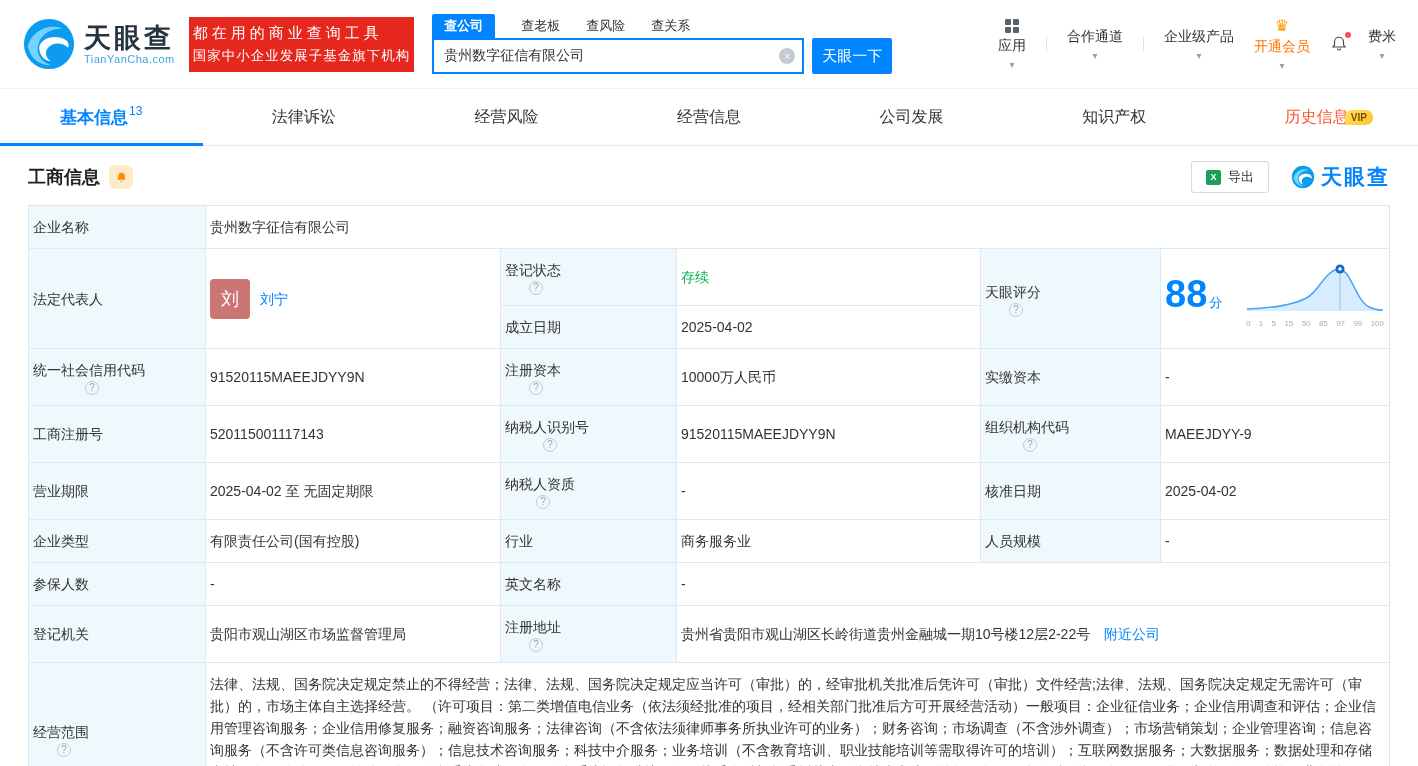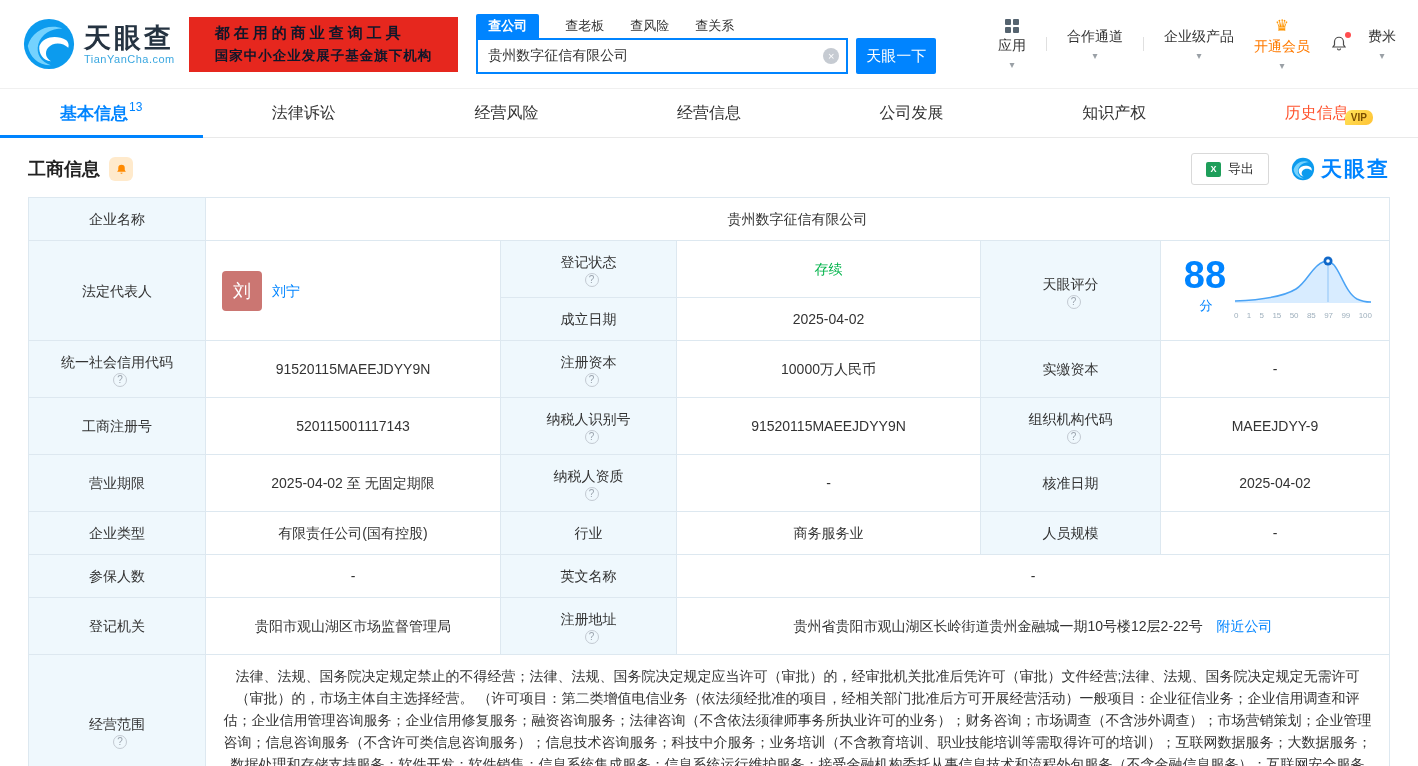--- a/index.html
+++ b/index.html
@@ -9,21 +9,21 @@
     background: #fff; color: #333; overflow: hidden;
   }
   .page { width: 1418px; height: 766px; position: relative; }
 
   
   .topbar { display: flex; align-items: center; height: 88px; padding: 0 22px; }
   .logo { display: flex; align-items: center; gap: 8px; cursor: pointer; }
   .logo-icon { width: 54px; height: 54px; }
   .logo-title { font-size: 27px; font-weight: bold; color: #253341; letter-spacing: 3px; line-height: 30px; }
   .logo-sub { font-size: 11px; color: #3aa7e0; letter-spacing: .5px; }
-  .banner { margin-left: 14px; background: #e6271e; color: #0f172a; padding: 7px 26px; font-weight: bold; }
+  .banner { margin-left: 14px; background: #e6271e; color: #ffffff; padding: 7px 4px; font-weight: normal; }
   .banner-l1 { font-size: 15px; letter-spacing: 4px; }
   .banner-l2 { font-size: 13.5px; letter-spacing: 1px; margin-top: 4px; }
 
   .search-area { margin-left: 18px; }
   .search-tabs { display: flex; gap: 26px; align-items: flex-end; }
   .stab { font-size: 13px; color: #333; cursor: pointer; padding: 3px 0; }
   .stab.active { background: #0084ff; color: #fff; padding: 3px 12px; border-radius: 2px 2px 0 0; font-weight: bold; }
   .search-row { display: flex; align-items: center; }
   .search-box { position: relative; }
   .search-input { width: 372px; height: 36px; border: 2px solid #0084ff; padding: 0 34px 0 10px; font-size: 14px; color: #333; outline: none; font-family: inherit; }
@@ -33,42 +33,42 @@
   .nav { margin-left: auto; display: flex; align-items: center; gap: 20px; font-size: 14px; color: #333; white-space: nowrap; }
   .nav-item { display: flex; align-items: center; gap: 4px; cursor: pointer; flex-direction: column; }
   .caret { color: #9aa0a6; font-size: 10px; }
   .nav-divider { width: 1px; height: 14px; background: #e0e0e0; }
   .nav-item.vip { color: #ff7a00; }
   .crown { color: #ff9500; font-size: 16px; line-height: 1; }
   .nav-bell { position: relative; cursor: pointer; display: flex; align-items: center; }
   .bell-dot { position: absolute; top: -3px; right: -3px; width: 6px; height: 6px; border-radius: 50%; background: #ff4d4f; }
 
   
-  .tabbar { display: flex; height: 50px; border-top: 1px solid #f0f0f0; border-bottom: 1px solid #e9e9e9; }
+  .tabbar { display: flex; height: 58px; border-top: 1px solid #f0f0f0; border-bottom: 1px solid #e9e9e9; }
   .tab { flex: 1; display: flex; align-items: center; justify-content: center; font-size: 16px; color: #333; cursor: pointer; position: relative; }
   .tab.active { color: #0084ff; font-weight: bold; font-size: 17px; }
   .tab.active::after { content: ""; position: absolute; left: 0; right: 0; bottom: -1px; height: 3px; background: #0084ff; }
   .tab-count { font-size: 12px; margin-left: 1px; vertical-align: super; font-weight: normal; position: relative; top: -6px; }
   .tab.history { color: #ff5430; }
   .vip-badge { position: absolute; top: 21px; left: calc(50% + 28px); background: linear-gradient(135deg, #ffe45a, #ffc234); color: #7a4d00; font-size: 10px; font-weight: bold; padding: 1px 6px; border-radius: 7px 7px 7px 1px; line-height: 13px; }
 
   
   .section-head { display: flex; align-items: center; margin: 15px 28px 12px; }
   .section-title { font-size: 18px; font-weight: bold; color: #222; }
   .alert-ic { width: 24px; height: 24px; border-radius: 6px; background: #ffeacc; display: flex; align-items: center; justify-content: center; margin-left: 9px; cursor: pointer; }
   .section-right { margin-left: auto; display: flex; align-items: center; gap: 22px; }
   .export-btn { display: flex; align-items: center; gap: 7px; border: 1px solid #d9d9d9; background: #fff; border-radius: 3px; padding: 6px 14px; font-size: 13px; color: #333; cursor: pointer; font-family: inherit; }
   .xls-ic { width: 15px; height: 15px; background: #1e9e5a; color: #fff; font-size: 9px; font-weight: bold; display: flex; align-items: center; justify-content: center; border-radius: 2px; }
   .brand { display: flex; align-items: center; gap: 6px; }
   .brand-icon { width: 24px; height: 24px; }
   .brand-text { font-size: 21px; font-weight: bold; color: #0084ff; letter-spacing: 2px; }
 
   
   .info-table { width: 1362px; margin: 0 28px; border-collapse: collapse; table-layout: fixed; font-size: 14px; }
-  .info-table td { border: 1px solid #dde8f0; padding: 10px 16px; line-height: 22px; vertical-align: middle; word-break: break-all; text-align: center; }
+  .info-table td { border: 1px solid #dde8f0; padding: 10px 4px; line-height: 22px; vertical-align: middle; word-break: break-all; }
   .info-table td.lbl { background: #eff8fd; }
   .help { display: inline-flex; width: 14px; height: 14px; border: 1px solid #c3cad2; border-radius: 50%; color: #9aa3ad; font-size: 10px; line-height: 1; align-items: center; justify-content: center; margin-left: 6px; vertical-align: 1px; cursor: pointer; flex: none; }
   .lbl-in { display: inline-flex; align-items: center; flex-direction: column; }
   .link { color: #0084ff; text-decoration: none; cursor: pointer; }
   .green { color: #00b34a; }
   .rep { display: flex; align-items: center; gap: 10px; }
   .avatar { width: 40px; height: 40px; background: #cb7672; color: #fff; border-radius: 4px; display: inline-flex; align-items: center; justify-content: center; font-size: 18px; flex: none; }
   .score-cell { padding: 4px 10px 2px 14px; }
   .score-wrap { display: flex; align-items: center; justify-content: space-between; }
   .score-num b { font-size: 38px; color: #0084ff; font-weight: bold; }

